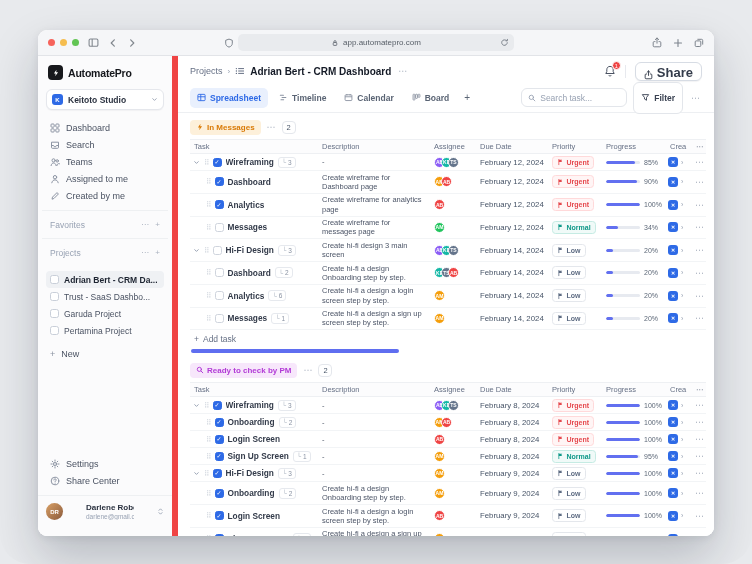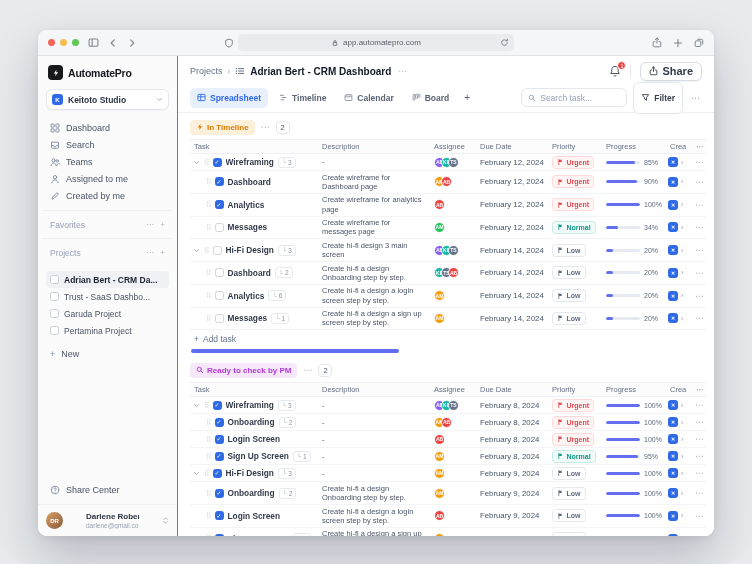--- a/index.html
+++ b/index.html
@@ -22,22 +22,22 @@
     background:#e9ebee; border-radius:5px; display:flex; align-items:center; justify-content:center;
     gap:4px; font-size:8px; color:#596069; }
   .addr .refresh { position:absolute; right:5px; top:4px; color:#7d848d; }
   .shield { position:absolute; left:50%; margin-left:-152px; top:8px; color:#7d848d; }
   .chrome-right { margin-left:auto; display:flex; gap:11px; align-items:center; color:#7d848d; }
 
   
   .app { flex:1; display:flex; min-height:0; background:#fff; }
 
   
-  .sidebar { width:140px; flex:0 0 140px; background:#fbfbfc; border-right:1px solid #ef4444;
-    display:flex; flex-direction:column; padding:9px 8px 7px; font-size:9px; color:#49505e; }
+  .sidebar { width:140px; flex:0 0 140px; background:#fbfbfc; border-right:6px solid #ef4444;
+    display:flex; flex-direction:column; padding:9px 8px 16px; font-size:9px; color:#49505e; }
   .logo-row { display:flex; align-items:center; gap:5px; padding:0 2px; }
   .logo-mark { width:15px; height:15px; background:#17181c; border-radius:4px; display:flex;
     align-items:center; justify-content:center; }
   .logo-name { font-size:10.5px; font-weight:700; color:#15171c; letter-spacing:-.2px; }
   .workspace { margin-top:9px; border:1px solid #e5e7ec; background:#fff; border-radius:6px; height:21px;
     display:flex; align-items:center; gap:5px; padding:0 5px; box-shadow:0 1px 1px rgba(16,24,40,.04); }
   .ws-logo { width:11px; height:11px; background:#2e6ae6; border-radius:3px; color:#fff; font-size:6px;
     display:flex; align-items:center; justify-content:center; font-weight:700; }
   .ws-name { font-size:8.5px; font-weight:700; color:#2c3341; flex:1; white-space:nowrap; overflow:hidden; }
   .ws-chev { color:#98a2b3; display:flex; }
@@ -68,22 +68,22 @@
   .bc-root { color:#667085; font-size:9px; }
   .bc-sep { color:#98a2b3; font-size:8px; }
   .title-icon { color:#667085; display:flex; }
   .mtitle { font-size:10px; font-weight:700; color:#141a26; white-space:nowrap; }
   .mh-dots { color:#98a2b3; font-size:9px; margin-left:2px; }
   .mh-right { margin-left:auto; display:flex; align-items:center; gap:9px; }
   .bell-wrap { position:relative; color:#4a5262; display:flex; }
   .bell-badge { position:absolute; top:-4px; right:-5px; min-width:9px; height:9px; background:#ef4444; color:#fff;
     font-size:5.5px; border-radius:5px; display:flex; align-items:center; justify-content:center; padding:0 1.5px; border:1px solid #fff; }
   .vdiv { width:1px; height:13px; background:#e7e9ee; }
-  .share-btn { display:flex; align-items:center; gap:4px; border:1px solid #d7dce4; border-radius:6px; height:19px;
-    padding:0 8px; font-size:11px; font-weight:700; color:#333b4a; background:#fff; box-shadow:0 1px 1px rgba(16,24,40,.05); }
+  .share-btn { display:flex; align-items:flex-end; gap:4px; border:1px solid #d7dce4; border-radius:6px; height:19px;
+    padding:0 8px; font-size:13px; font-weight:700; color:#333b4a; background:#fff; box-shadow:0 1px 1px rgba(16,24,40,.05); }
 
   .tabsrow { height:30px; flex:0 0 30px; display:flex; align-items:center; gap:4px; padding:0 12px; border-bottom:1px solid #edeff2; }
   .tab { display:flex; align-items:center; gap:4px; height:20px; padding:0 7px; border-radius:5px;
     font-size:8.5px; color:#5a6474; font-weight:600; }
   .tab svg { color:#8b93a2; display:block; }
   .tab.active { background:#e9f0fd; color:#2e6ae6; }
   .tab.active svg { color:#2e6ae6; }
   .tab-plus { color:#5a6474; font-size:10px; padding:0 4px; }
   .tr-right { margin-left:auto; display:flex; align-items:center; gap:6px; }
   .searchbox { display:flex; align-items:center; gap:4px; border:1px solid #e3e6eb; border-radius:6px; height:19px;
@@ -340,20 +340,29 @@
       <div class="snav-item" style="margin-top:6px;">
         <span class="sicon">+</span>
         <span>New</span>
       </div>
 
       <div class="sb-spacer"></div>
 
       <div class="snav-item">
         <span class="sicon">
               <svg width="10" height="10" viewBox="0 0 10 10" fill="none" stroke="currentColor" stroke-width="1" stroke-linecap="round">
+                <circle cx="5" cy="5" r="1.5"></circle>
+                <path d="M5 1v1.2M5 7.8V9M1 5h1.2M7.8 5H9M2.2 2.2l.9.9M6.9 6.9l.9.9M7.8 2.2l-.9.9M3.1 6.9l-.9.9"></path>
+              </svg>
+            </span>
+        <span>Settings</span>
+      </div>
+      <div class="snav-item">
+        <span class="sicon">
+              <svg width="10" height="10" viewBox="0 0 10 10" fill="none" stroke="currentColor" stroke-width="1" stroke-linecap="round">
                 <circle cx="5" cy="5" r="3.8"></circle>
                 <path d="M3.9 4c.1-.7.6-1.2 1.1-1.2.7 0 1.2.5 1.2 1.1 0 .8-1.1.9-1.1 1.8"></path>
                 <path d="M5.1 7.2h.01"></path>
               </svg>
             </span>
         <span>Share Center</span>
       </div>
 
       <div class="user-row">
         <span class="u-avatar">DR</span>
@@ -452,21 +461,21 @@
       <div class="content">
             <section class="group">
     <div class="ghead">
       <span class="status-badge badge-orange">
         <span class="badge-ic ic-bolt">
           <svg width="8" height="8" viewBox="0 0 10 10">
                       <path d="M5.6 1 2.4 5.6h2.2L4 9l3.6-4.8H5.2z" fill="currentColor"></path>
                     </svg>
         </span>
 
-        <span class="badge-label">In Timeline</span>
+        <span class="badge-label">In Messages</span>
       </span>
       <span class="gdots">⋯</span>
       <span class="gcount">2</span>
     </div>
     <div class="thead">
       <span class="th c-task">Task</span>
       <span class="th c-desc">Description</span>
       <span class="th c-asg">Assignee</span>
       <span class="th c-date">Due Date</span>
       <span class="th c-pri">Priority</span>

